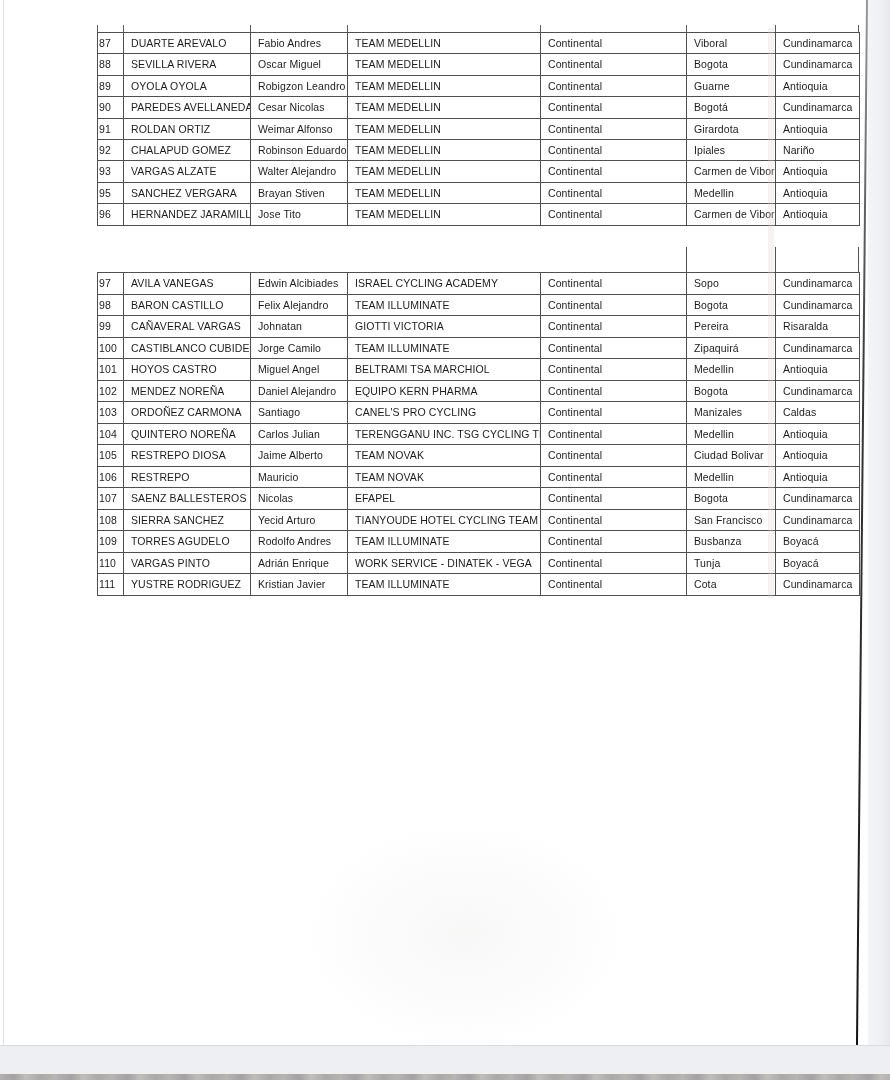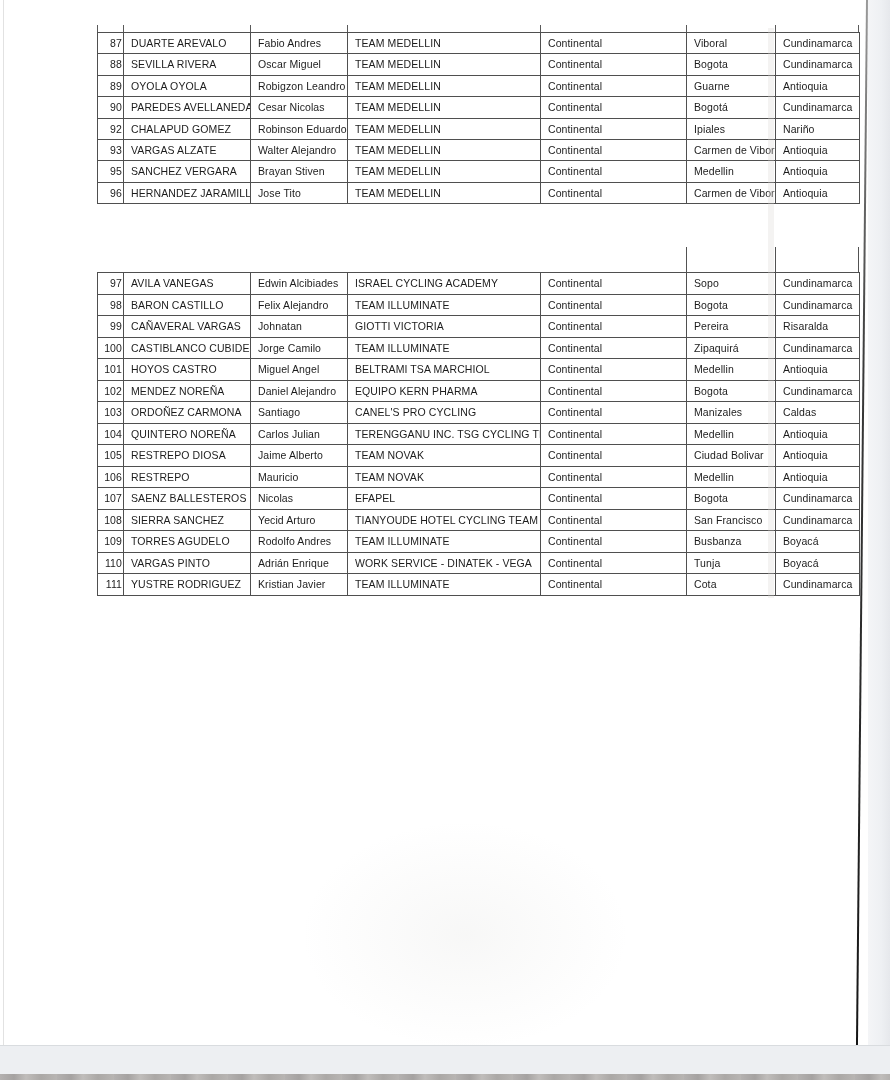--- a/index.html
+++ b/index.html
@@ -70,21 +70,21 @@
     border: 1px solid #4f4f4f;
     font-size: 10.5px;
     color: #1c1c1c;
     padding: 0 2px 0 7px;
     vertical-align: middle;
     white-space: nowrap;
     overflow: hidden;
     line-height: 1;
     letter-spacing: 0.1px;
   }
-  td.c-no { text-align: right; padding: 0 1px; }
+  td.c-no { text-align: left; padding: 0 1px; }
 </style>
 </head>
 <body>
 
 <div class="left-scan-line"></div>
 <div class="scan-noise"></div>
 
 <div class="table-area">
 
   <div class="stub" style="left:0px"></div>
@@ -137,20 +137,29 @@
         <tr>
     <td class="c-no">90</td>
     <td>PAREDES AVELLANEDA</td>
     <td>Cesar Nicolas</td>
     <td>TEAM MEDELLIN</td>
     <td>Continental</td>
     <td>Bogotá</td>
     <td>Cundinamarca</td>
   </tr>
         <tr>
+    <td class="c-no">91</td>
+    <td>ROLDAN ORTIZ</td>
+    <td>Weimar Alfonso</td>
+    <td>TEAM MEDELLIN</td>
+    <td>Continental</td>
+    <td>Girardota</td>
+    <td>Antioquia</td>
+  </tr>
+        <tr>
     <td class="c-no">92</td>
     <td>CHALAPUD GOMEZ</td>
     <td>Robinson Eduardo</td>
     <td>TEAM MEDELLIN</td>
     <td>Continental</td>
     <td>Ipiales</td>
     <td>Nariño</td>
   </tr>
         <tr>
     <td class="c-no">93</td>

